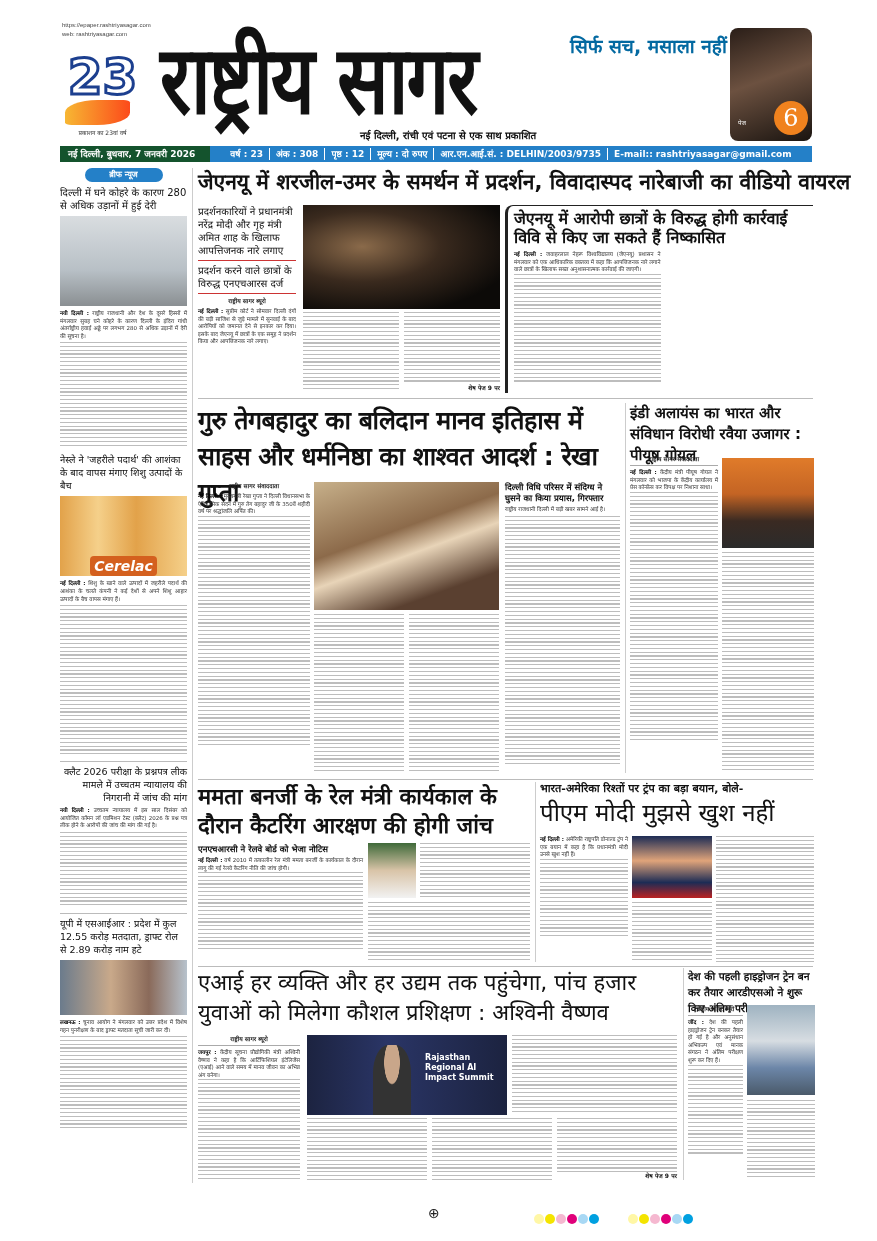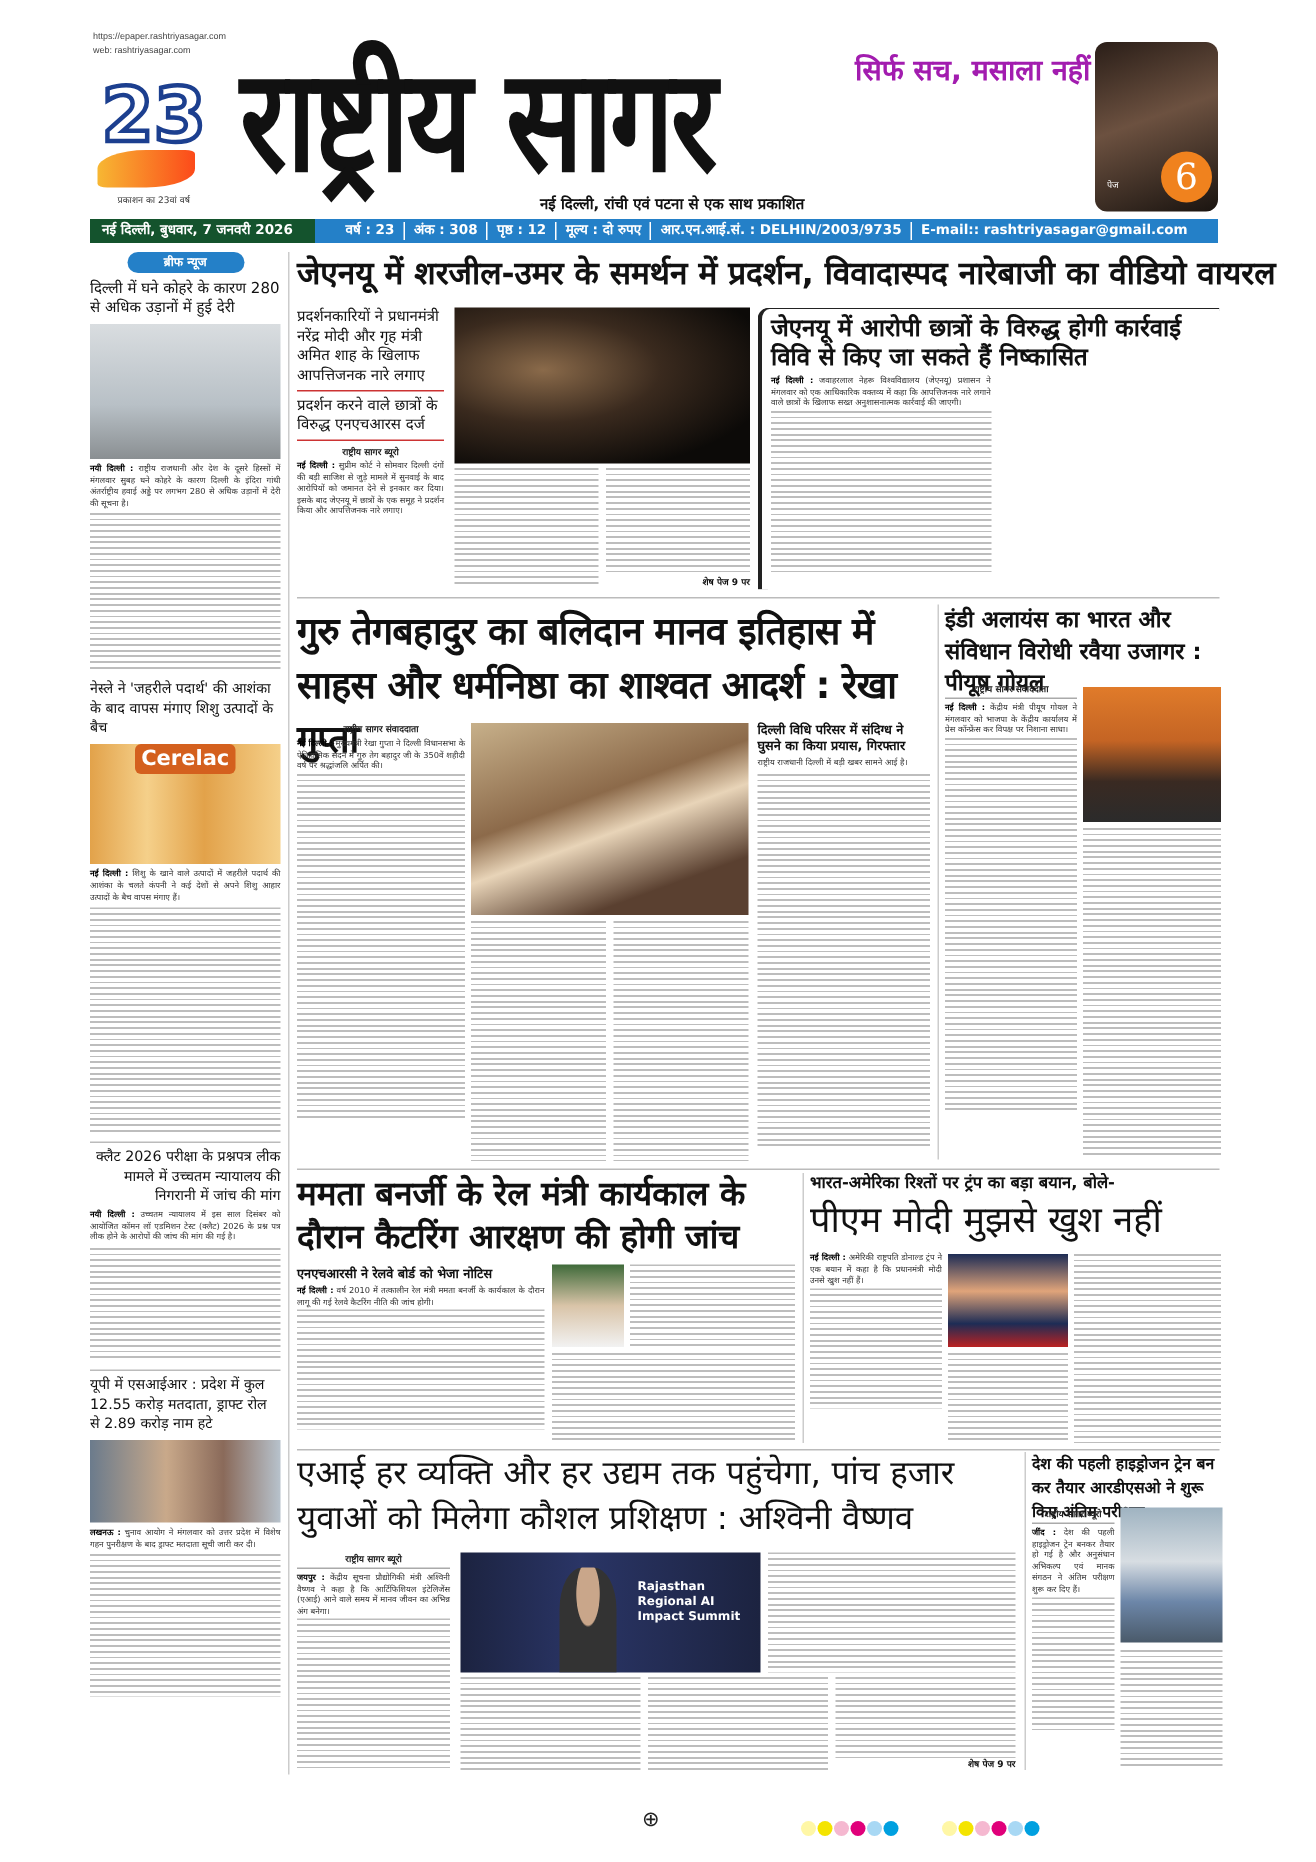--- a/index.html
+++ b/index.html
@@ -4,21 +4,21 @@
 <style>
   * { box-sizing: border-box; margin: 0; padding: 0; }
   body { width: 877px; height: 1241px; background: #fff; font-family: "DejaVu Sans", sans-serif; color: #111; position: relative; overflow: hidden; }
   .abs { position: absolute; }
   .url { font-size: 6px; color: #444; font-family: "Liberation Sans", sans-serif; }
   .masthead { left: 95px; top: 30px; font-family: "DejaVu Sans", sans-serif; font-weight: bold; font-size: 80px; line-height: 90px; letter-spacing: -2px; color: #111; transform: scaleY(1.25); transform-origin: top left; }
   .badge23 { left: 60px; top: 50px; width: 85px; height: 90px; text-align: center; }
   .badge23 .num { font-size: 50px; font-weight: bold; color: #fff; -webkit-text-stroke: 3px #1c3f8f; font-family: "DejaVu Sans", sans-serif; line-height: 55px; }
   .badge23 .flame { width: 65px; height: 25px; background: linear-gradient(90deg,#f7b733,#fc4a1a); border-radius: 50% 10% 50% 10%; margin-top: -5px; margin-left: 5px; }
   .badge23 .cap { font-size: 6px; color: #333; margin-top: 4px; }
-  .tagline { left: 570px; top: 33px; font-size: 19px; font-weight: bold; color: #a21caf; }
+  .tagline { left: 570px; top: 33px; font-size: 19px; font-weight: bold; color: #0369a1; }
   .subline { left: 360px; top: 128px; font-size: 10px; font-weight: bold; color: #111; }
   .promo { left: 730px; top: 28px; width: 82px; height: 113px; background: linear-gradient(160deg,#2a1e18 0%,#6c5140 45%,#1a1410 100%); border-radius: 8px; overflow: hidden; }
   .promo .six { position: absolute; right: 4px; bottom: 6px; width: 34px; height: 34px; border-radius: 50%; background: #f0821e; color: #fff; font-size: 24px; text-align: center; line-height: 34px; font-family: "DejaVu Serif", serif; }
   .promo .dev { position: absolute; left: 8px; bottom: 14px; font-size: 6px; color: #fff; }
   .datebar { left: 60px; top: 146px; width: 752px; height: 16px; background: #2480c8; display: flex; align-items: center; font-size: 9px; color: #fff; font-weight: bold; }
   .datebar .date { background: #14532d; height: 16px; padding: 0 8px; line-height: 16px; width: 150px; }
   .datebar .seg { padding: 0 6px; border-right: 1px solid #fff; line-height: 12px; }
   .datebar .seg:last-child { border-right: none; }
   .left-col { left: 60px; top: 168px; width: 127px; }
   .brief-pill { display: block; margin: 0 auto 4px; width: 78px; height: 14px; border-radius: 7px; background: #2480c8; color: #fff; font-size: 8px; text-align: center; line-height: 14px; font-weight: bold; }
@@ -72,21 +72,21 @@
 
   <div>
     <div class="lh">दिल्ली में घने कोहरे के कारण 280 से अधिक उड़ानों में हुई देरी</div>
     <div class="photo" style="height:90px;margin:4px 0;background:linear-gradient(180deg,#d9dde0 0%,#b8c0c6 60%,#8a8f92 100%);"></div>
     <div class="txt"><b>नयी दिल्ली :</b> <span>राष्ट्रीय राजधानी और देश के दूसरे हिस्सों में मंगलवार सुबह घने कोहरे के कारण दिल्ली के इंदिरा गांधी अंतर्राष्ट्रीय हवाई अड्डे पर लगभग 280 से अधिक उड़ानों में देरी की सूचना है।</span></div>
     <div style="height:105px;margin-top:2px;" class="filler"></div>
   </div>
 
   <div style="margin-top:6px;">
     <div class="lh" style="font-size:9.5px;">नेस्ले ने 'जहरीले पदार्थ' की आशंका के बाद वापस मंगाए शिशु उत्पादों के बैच</div>
-    <div style="height:80px;margin:4px 0;background:linear-gradient(90deg,#e2a24a,#f5d08a 30%,#e2a24a 60%,#f5d08a);display:flex;align-items:flex-start;justify-content:center;">
+    <div style="height:80px;margin:4px 0;background:linear-gradient(90deg,#e2a24a,#f5d08a 30%,#e2a24a 60%,#f5d08a);display:flex;align-items:flex-end;justify-content:center;font-style:italic;">
       <span style="color:#fff;font-weight:bold;font-size:14px;background:#d4601e;padding:2px 4px;border-radius:4px;">Cerelac</span>
     </div>
     <div class="txt"><b>नई दिल्ली :</b> <span>शिशु के खाने वाले उत्पादों में जहरीले पदार्थ की आशंका के चलते कंपनी ने कई देशों से अपने शिशु आहार उत्पादों के बैच वापस मंगाए हैं।</span></div>
     <div style="height:150px;margin-top:2px;" class="filler"></div>
   </div>
 
   <div style="margin-top:6px;" class="rule">
     <div class="lh" style="font-size:9.5px;margin-top:3px;text-align:right;">क्लैट 2026 परीक्षा के प्रश्नपत्र लीक मामले में उच्चतम न्यायालय की निगरानी में जांच की मांग</div>
     <div class="txt" style="margin-top:3px;"><b>नयी दिल्ली :</b> <span>उच्चतम न्यायालय में इस साल दिसंबर को आयोजित कॉमन लॉ एडमिशन टेस्ट (क्लैट) 2026 के प्रश्न पत्र लीक होने के आरोपों की जांच की मांग की गई है।</span></div>
     <div style="height:75px;margin-top:2px;" class="filler"></div>

